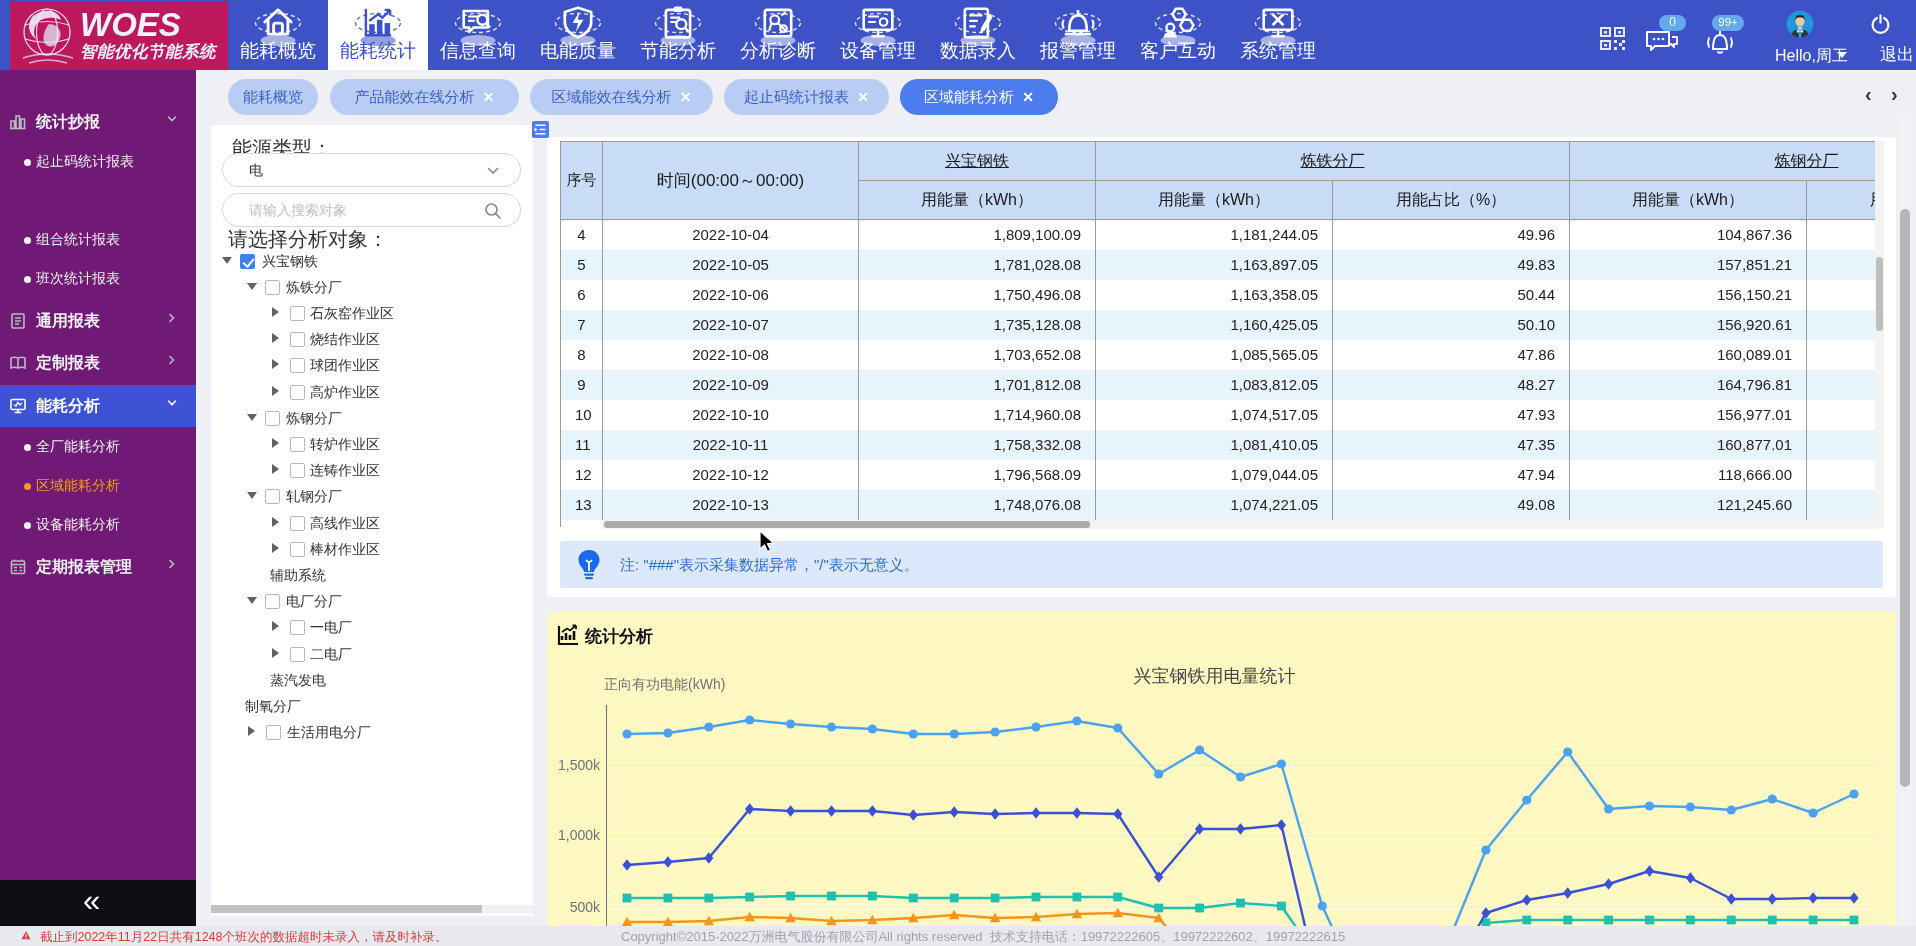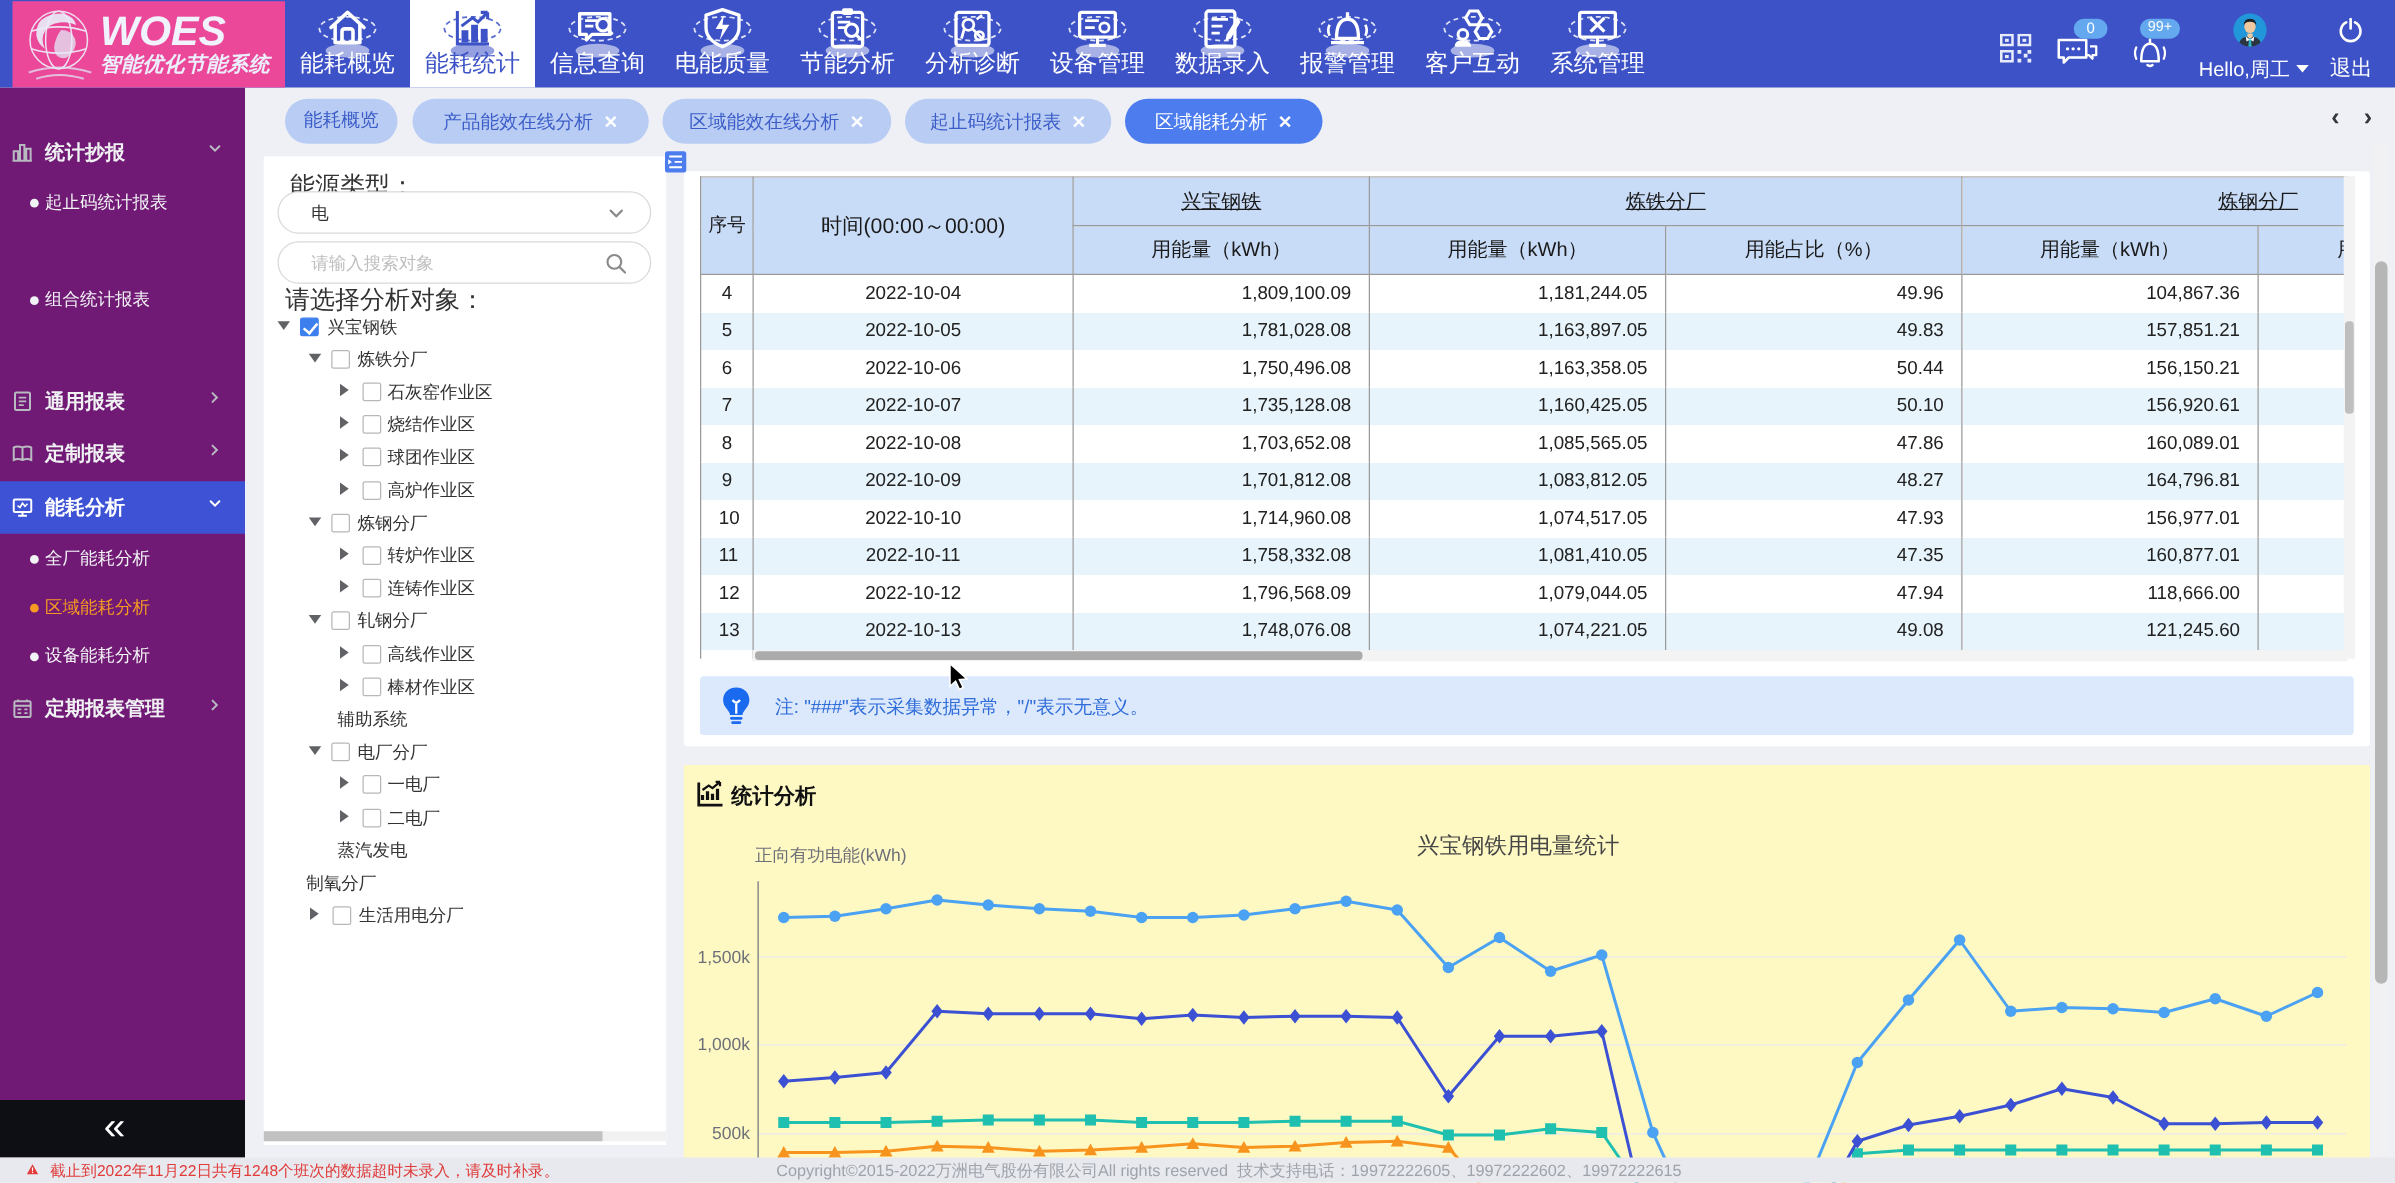--- a/index.html
+++ b/index.html
@@ -1,31 +1,31 @@
 <!DOCTYPE html>
 <html><head>
 <meta charset="utf-8">
 <style>
 *{margin:0;padding:0;box-sizing:border-box;}
 html,body{width:1916px;height:946px;overflow:hidden;font-family:"Liberation Sans",sans-serif;}
 body{background:#eef0f5;position:relative;}
 
 .topbar{position:absolute;left:0;top:0;width:1916px;height:70px;background:#3c52c6;z-index:30;}
-.logo{position:absolute;left:10px;top:1px;width:218px;height:69px;background:#ec4899;}
+.logo{position:absolute;left:10px;top:1px;width:218px;height:69px;background:#be185d;}
 .logo .woes{position:absolute;left:70px;top:5px;color:#f0f2fc;font-size:33px;font-weight:bold;font-style:italic;}
 .logo .sub{position:absolute;left:70px;top:40px;color:#eceffc;font-size:16.5px;font-weight:bold;font-style:italic;white-space:nowrap;letter-spacing:0.5px;}
 .nav{position:absolute;left:228px;top:0;height:70px;display:flex;}
 .navitem{width:100px;height:70px;color:#fff;text-align:center;position:relative;}
 .navitem .txt{position:absolute;bottom:6px;width:100%;font-size:19px;}
 .navitem.active{background:#fff;color:#3c52c6;}
 .nicon{position:absolute;left:50%;top:0px;transform:translateX(-50%);}
 
 .tr-icons{position:absolute;left:0;top:0;width:1916px;height:70px;}
 .badge{position:absolute;background:#64a9f0;color:#fff;border-radius:10px;font-size:13px;line-height:19px;text-align:center;}
-.hello{position:absolute;color:#fff;font-size:17px;}
+.hello{position:absolute;color:#fff;font-size:17px;margin-left:16px;}
 
 .tabbar{position:absolute;left:196px;top:70px;width:1720px;height:55px;background:#eef0f5;z-index:5;}
 .tab{position:absolute;top:9px;height:36px;border-radius:18px;background:#b9cdf4;color:#3c5dc8;font-size:15px;line-height:36px;text-align:center;}
 .tab .x{font-size:14px;font-weight:bold;color:#fff;}
 .tab.active{background:#4c7cee;color:#fff;}
 .tabnav{position:absolute;top:13px;color:#33383e;font-size:20px;font-weight:bold;}
 
 .sidebar{position:absolute;left:0;top:70px;width:196px;height:856px;background:#701a75;z-index:20;}
 .sb-bottom{position:absolute;left:0;top:810px;width:196px;height:46px;background:#0e0f15;color:#fff;}
 .sb-bottom .ch{position:absolute;left:83px;top:3px;font-size:31px;font-weight:normal;}
@@ -363,20 +363,24 @@
           <path d="M4 2.5 L7.5 6 L4 9.5" fill="none" stroke="#b9bac1" stroke-width="1.6" stroke-linecap="round"></path>
         </svg></span>
     </div>
 <div class="smi" style="top:73px;">
       <span class="dot"></span>
       <span class="t">起止码统计报表</span>
     </div>
 <div class="smi" style="top:151px;">
       <span class="dot"></span>
       <span class="t">组合统计报表</span>
+    </div>
+<div class="smi" style="top:190px;">
+      <span class="dot"></span>
+      <span class="t">班次统计报表</span>
     </div>
 <div class="smi" style="top:358px;">
       <span class="dot"></span>
       <span class="t">全厂能耗分析</span>
     </div>
 <div class="smi orange" style="top:397px;">
       <span class="dot"></span>
       <span class="t">区域能耗分析</span>
     </div>
 <div class="smi" style="top:436px;">

